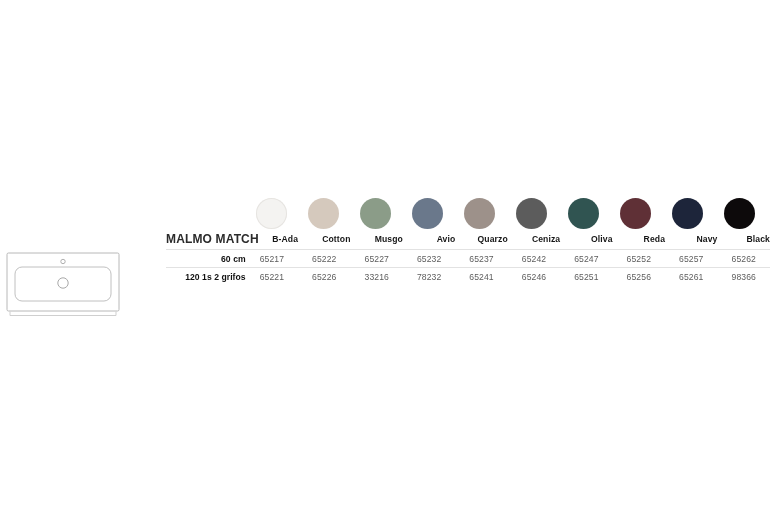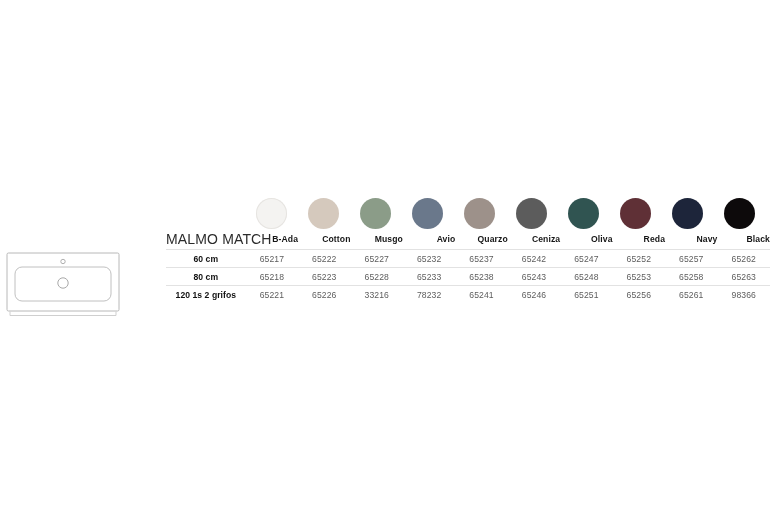--- a/index.html
+++ b/index.html
@@ -72,37 +72,37 @@
 
   
   #spec-table thead th {
     font-weight: bold;
     color: #161616;
     padding-bottom: 3px;
     letter-spacing: .1px;
     text-align: right;
   }
   #spec-table thead th.series-name {
-    font-weight: normal;
+    font-weight: bold;
     text-align: right;
-    font-size: 14px;
+    font-size: 12px;
     color: #2b2b2b;
     letter-spacing: .15px;
   }
 
   
   #spec-table tbody tr { border-top: 1px solid #e2e2e2; }
   #spec-table tbody td {
     color: #5d5d5d;
     font-weight: normal;
     padding: 1.4px 0 1.4px;
     letter-spacing: .1px;
   }
   #spec-table tbody td.row-label {
-    text-align: center;
+    text-align: right;
     color: #111111;
     font-weight: bold;
     letter-spacing: .05px;
   }
 </style>
 </head>
 <body>
 
 <div id="product-figure">
   <svg width="118" height="66" viewBox="0 0 118 66" fill="none">
@@ -189,33 +189,20 @@
         <td title="60 cm / Musgo">65227</td>
         <td title="60 cm / Avio">65232</td>
         <td title="60 cm / Quarzo">65237</td>
         <td title="60 cm / Ceniza">65242</td>
         <td title="60 cm / Oliva">65247</td>
         <td title="60 cm / Reda">65252</td>
         <td title="60 cm / Navy">65257</td>
         <td title="60 cm / Black">65262</td>
       </tr>
       <tr>
-        <td class="row-label">80 cm</td>
-        <td title="80 cm / B-Ada">65218</td>
-        <td title="80 cm / Cotton">65223</td>
-        <td title="80 cm / Musgo">65228</td>
-        <td title="80 cm / Avio">65233</td>
-        <td title="80 cm / Quarzo">65238</td>
-        <td title="80 cm / Ceniza">65243</td>
-        <td title="80 cm / Oliva">65248</td>
-        <td title="80 cm / Reda">65253</td>
-        <td title="80 cm / Navy">65258</td>
-        <td title="80 cm / Black">65263</td>
-      </tr>
-      <tr>
         <td class="row-label">120 1s 2 grifos</td>
         <td title="120 1s 2 grifos / B-Ada">65221</td>
         <td title="120 1s 2 grifos / Cotton">65226</td>
         <td title="120 1s 2 grifos / Musgo">33216</td>
         <td title="120 1s 2 grifos / Avio">78232</td>
         <td title="120 1s 2 grifos / Quarzo">65241</td>
         <td title="120 1s 2 grifos / Ceniza">65246</td>
         <td title="120 1s 2 grifos / Oliva">65251</td>
         <td title="120 1s 2 grifos / Reda">65256</td>
         <td title="120 1s 2 grifos / Navy">65261</td>

